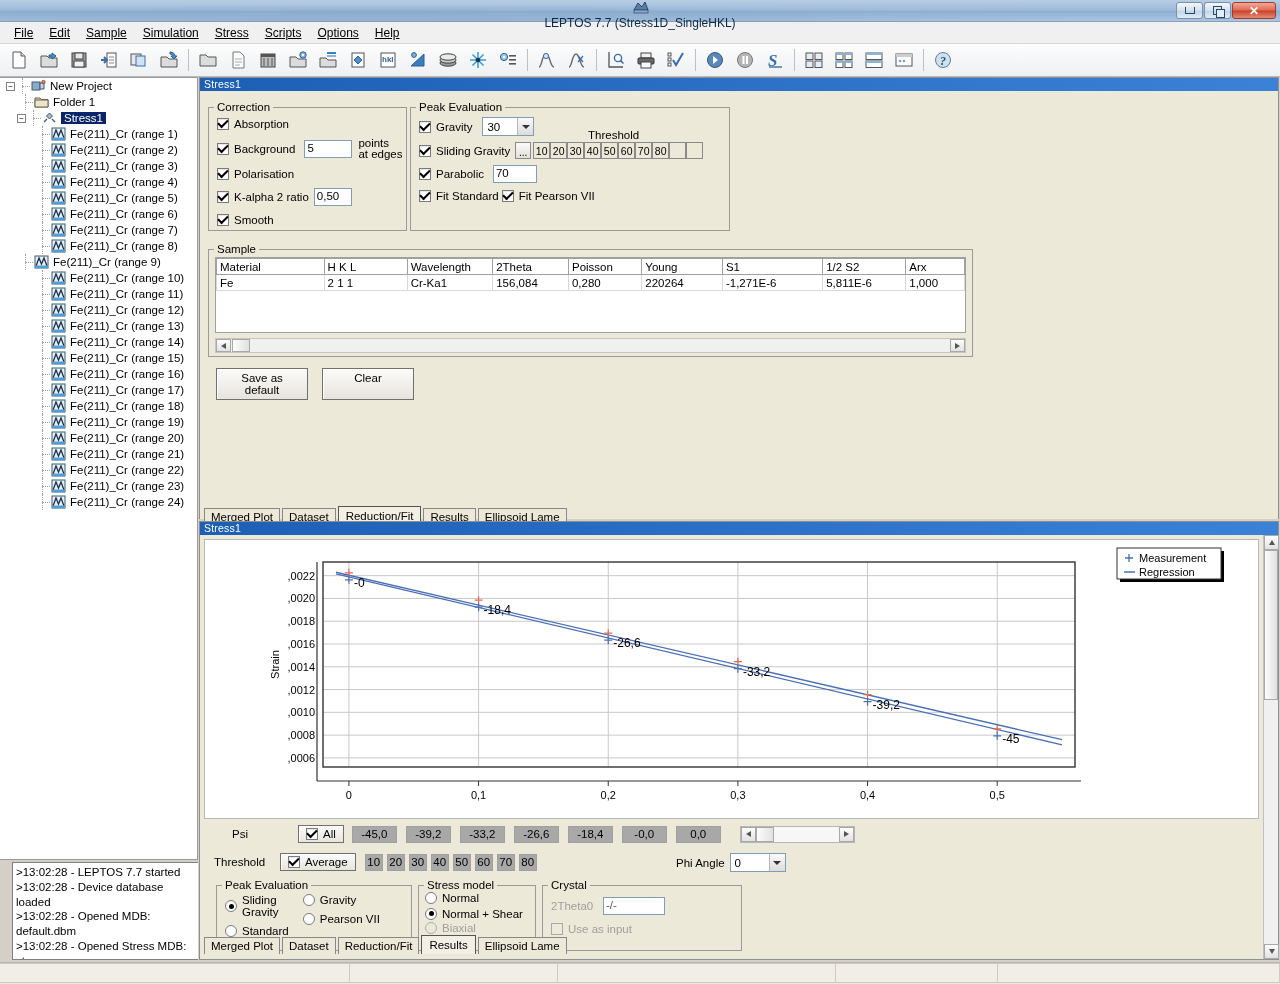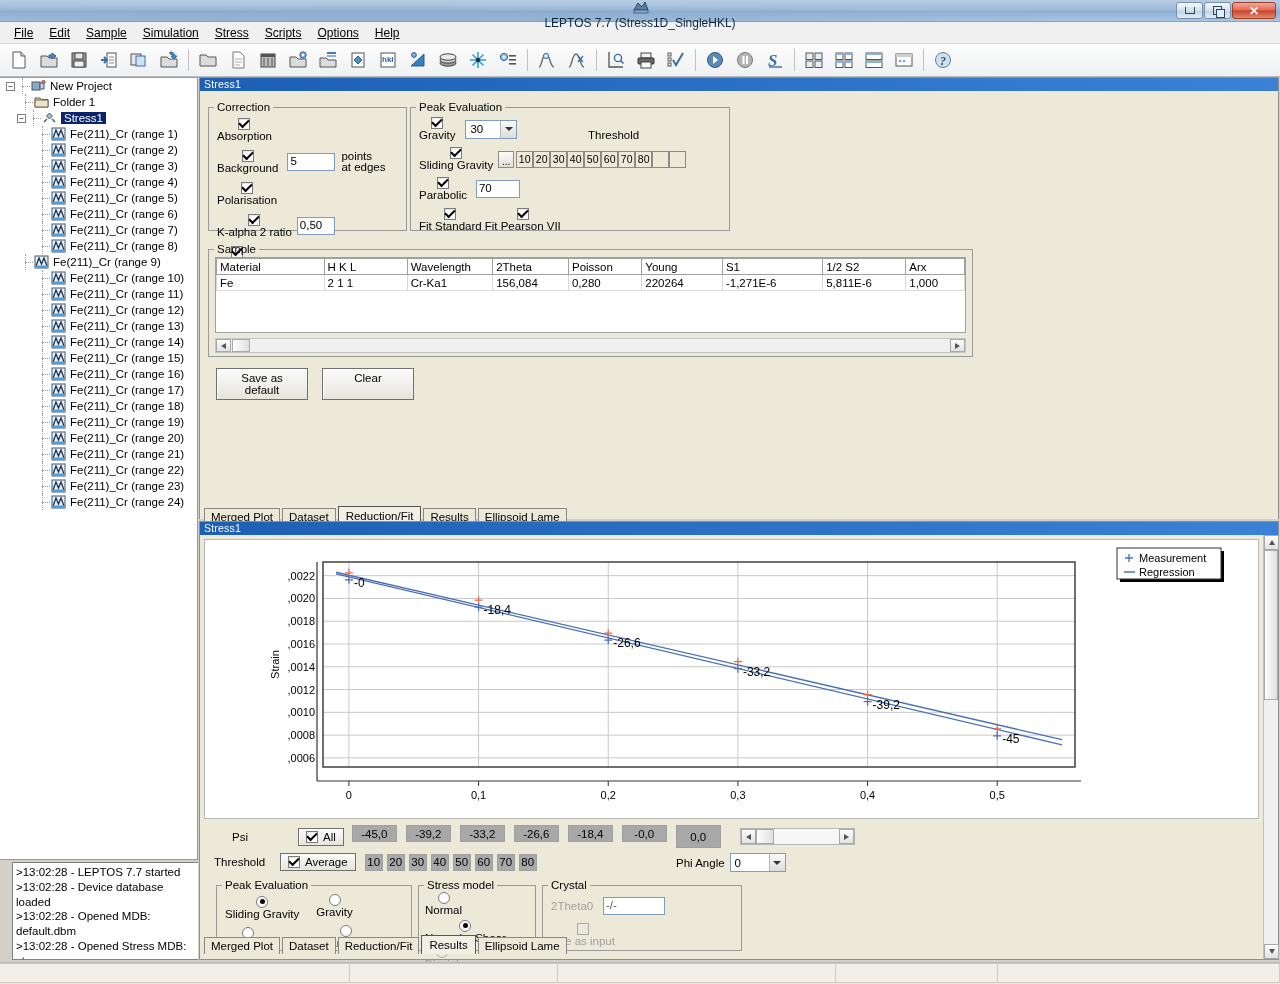--- a/index.html
+++ b/index.html
@@ -93,21 +93,21 @@
     color:#fff; font-size:10.5px; padding-left:4px; line-height:13px; letter-spacing:.2px;
   }
   .child-body { background:#ece9d8; position:relative; }
 
   fieldset.grp {
     position:absolute; border:1px solid #9a9a9a; border-radius:0; margin:0; padding:0;
     background:transparent;
   }
   fieldset.grp > legend { font-size:11.5px; padding:0 3px; margin-left:5px; color:#000; }
 
-  .chk { display:inline-flex; align-items:center; font-size:11.5px;flex-direction:column; }
+  .chk { display:inline-flex; align-items:center; gap:5px; font-size:11.5px; }
   .box {
     width:12px; height:12px; border:1px solid #7a7a7a; background:#fff;
     display:inline-flex; align-items:center; justify-content:center; flex:0 0 auto;
     box-shadow: inset 1px 1px 0 #e8e8e8;
   }
   .box.checked:after{ content:''; width:8px; height:4px; border-left:2px solid #000; border-bottom:2px solid #000;
     transform: rotate(-45deg) translate(1px,-1px); }
   .box.disabled { background:#ece9d8; border-color:#a8a8a8;}
   .radio { width:12px; height:12px; border:1px solid #7a7a7a; border-radius:50%; background:#fff;
     display:inline-flex; align-items:center; justify-content:center; flex:0 0 auto;}
@@ -953,21 +953,21 @@
             <span class="box checked"></span>
             <span>All</span>
           </span>
           <span id="psi-values" style="display:inline-flex; margin-left:8px;">
               <span class="psibtn" style="width: 45px; height: 17px; margin-right: 9px;">-45,0</span>
               <span class="psibtn" style="width: 45px; height: 17px; margin-right: 9px;">-39,2</span>
               <span class="psibtn" style="width: 45px; height: 17px; margin-right: 9px;">-33,2</span>
               <span class="psibtn" style="width: 45px; height: 17px; margin-right: 9px;">-26,6</span>
               <span class="psibtn" style="width: 45px; height: 17px; margin-right: 9px;">-18,4</span>
               <span class="psibtn" style="width: 45px; height: 17px; margin-right: 9px;">-0,0</span>
-              <span class="psibtn" style="width: 45px; height: 23px; margin-right: 9px;">0,0</span>
+              <span class="psibtn" style="width: 45px; height: 17px; margin-right: 9px;">0,0</span>
             </span>
           <span style="display:inline-flex; align-items:center; margin-left:10px; width:115px; height:17px; border:1px solid #b5b5b5; background:#f7f7f7;">
             <span class="sb-btn" style="height:15px;width:15px;">
                 <span class="tri-l"></span>
               </span>
             <span class="sb-thumb" style="width:18px;height:15px;"></span>
             <span style="flex:1"></span>
             <span class="sb-btn" style="height:15px;width:15px;">
                 <span class="tri-r"></span>
               </span>

